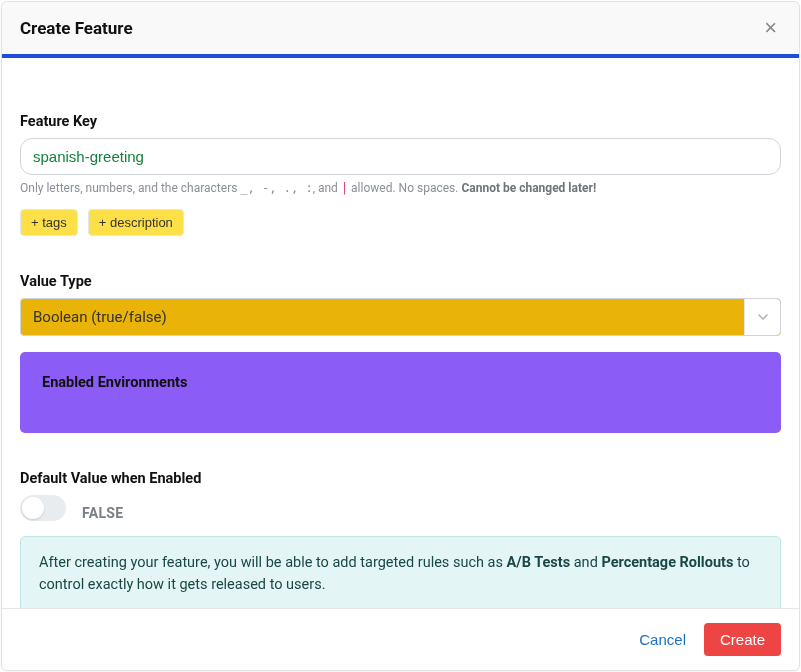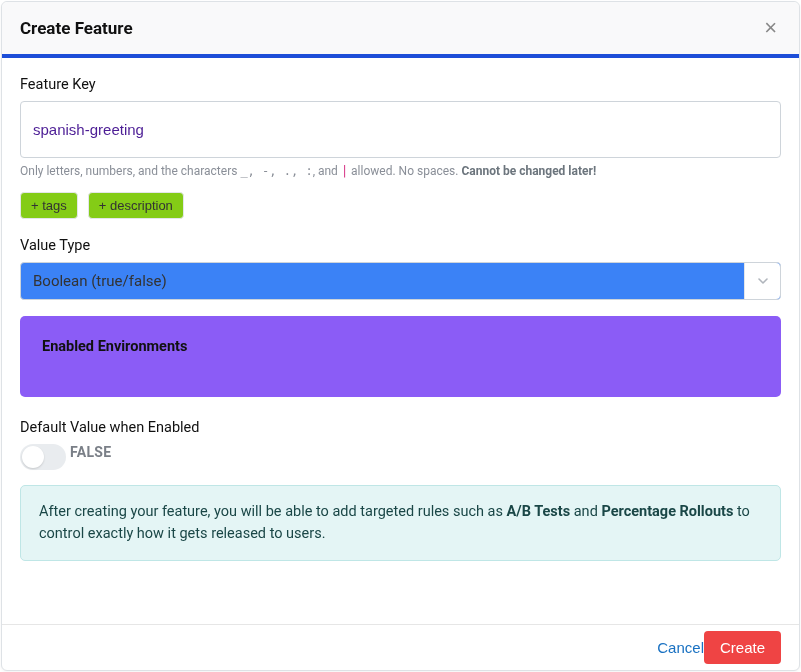--- a/index.html
+++ b/index.html
@@ -44,59 +44,60 @@
     cursor: pointer;
     padding: 0 4px;
   }
   .modal-body {
     padding: 18px 18px 10px 18px;
     flex: 1;
     overflow: auto;
   }
   .section-label {
     font-size: 14.5px;
-    font-weight: 400;
+    font-weight: 700;
     color: #111;
     margin-bottom: 8px;
     display: block;
+    margin-top: 37px;
   }
   .text-input {
     width: 100%;
-    padding: 19px 12px;
+    padding: 9px 12px;
     font-size: 15px;
     border: 1px solid #ced4da;
-    border-radius: 4px;
-    color: #4c1d95;
+    border-radius: 12px;
+    color: #15803d;
   }
   .help-text {
     font-size: 12px;
     color: #8a8f98;
     margin-top: 6px;
   }
   .help-text .mono { font-family: ui-monospace, Menlo, monospace; color:#8a8f98; }
   .help-text .pipe { color: #d63384; font-family: ui-monospace, Menlo, monospace; }
   .help-text strong { color: #6c757d; font-weight: 700; }
   .pill-row { display: flex; gap: 10px; margin: 14px 0 18px 0; }
   .pill {
-    background: #84cc16;
+    background: #fde047;
     border: 1px solid #e3e6ea;
     color: #333;
     font-size: 13px;
     padding: 5px 10px;
     border-radius: 4px;
     cursor: pointer;
   }
   .select {
     width: 100%;
     padding: 9px 12px;
     font-size: 15px;
     border: 1px solid #ced4da;
     border-radius: 4px;
     color: #333;
-    background: #3b82f6;
+    background: #eab308;
     display: flex;
     align-items: center;
     justify-content: space-between;
     cursor: pointer;
   }
   .select-chevron-box {
     width: 36px;
     align-self: stretch;
     margin: -9px -12px -9px 8px;
     border-left: 1px solid #e3e6ea;
@@ -124,21 +125,21 @@
     width: 17px; height: 17px;
     border-radius: 4px;
     background: #6f42f5;
     display: flex; align-items: center; justify-content: center;
     color: #fff;
     cursor: pointer;
   }
   .chk svg { width: 11px; height: 11px; }
   .chk-label { font-size: 14.5px; color: #222; }
   .default-row { margin-top: 22px; }
-  .toggle-row { display: flex; align-items: flex-start; gap: 4px; margin-top: 8px; }
+  .toggle-row { display: flex; align-items: flex-end; gap: 16px; margin-top: 8px; }
   .toggle {
     width: 46px; height: 26px;
     background: #e9ecef;
     border-radius: 13px;
     position: relative;
     cursor: pointer;
   }
   .toggle-knob {
     position: absolute;
     width: 22px; height: 22px;
@@ -159,23 +160,24 @@
     border: 1px solid #bfe6e6;
     border-radius: 5px;
     padding: 15px 18px;
     color: #1a4747;
     font-size: 14.5px;
     line-height: 1.5;
   }
   .info-box strong { font-weight: 700; }
   .modal-footer {
     border-top: 1px solid #e6e6e6;
-    padding: 6px 18px;
+    padding: 14px 18px;
     display: flex;
     justify-content: flex-end;
+    gap: 18px;
     align-items: center;
   }
   .btn-link {
     background: none;
     border: none;
     color: #1971c2;
     font-size: 15px;
     cursor: pointer;
   }
   .btn-primary {

